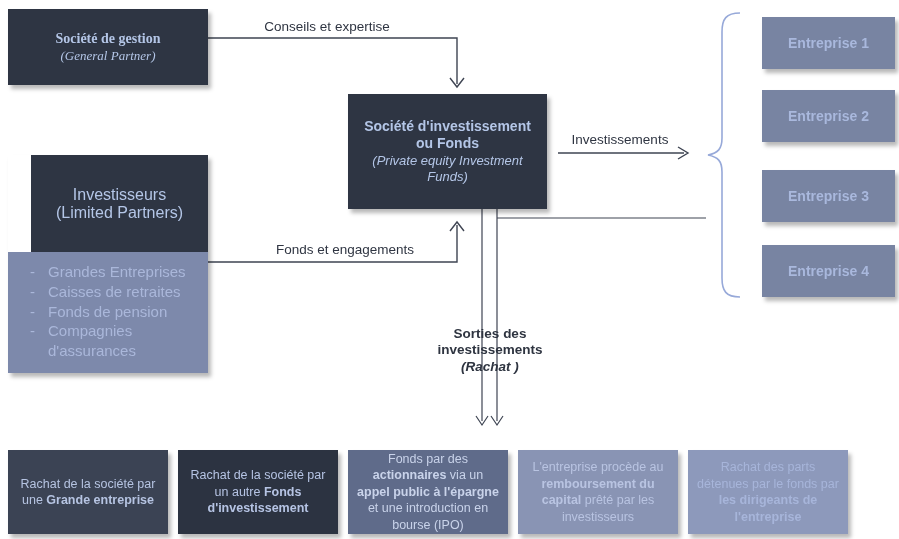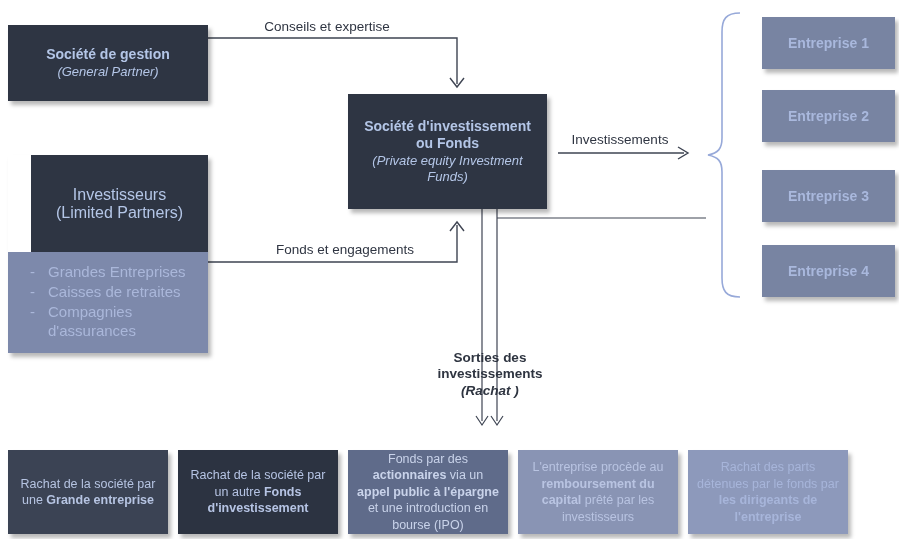--- a/index.html
+++ b/index.html
@@ -9,38 +9,38 @@
   }
   svg.lines{position:absolute;left:0;top:0;z-index:1;}
   .box{position:absolute;z-index:2;display:flex;flex-direction:column;
        align-items:center;justify-content:center;text-align:center;
        box-shadow:3px 4px 4px rgba(0,0,0,0.28);}
   .dark{background:#2e3543;color:#b4c6e7;}
   .box .title{font-weight:bold;font-size:14px;line-height:1.25;}
   .box .subtitle{font-size:13px;line-height:1.25;}
   .italic{font-style:italic;}
 
-  .gestion{left:8px;top:25px;width:200px;height:76px;}
+  .gestion{left:8px;top:9px;width:200px;height:76px;font-family:Liberation Serif, serif;}
   .fonds-box{left:348px;top:94px;width:199px;height:115px;padding:0 6px;box-sizing:border-box;}
 
   .inv-wrap{position:absolute;left:8px;top:155px;width:200px;z-index:2;
             box-shadow:3px 4px 4px rgba(0,0,0,0.28);}
   .inv-top{background:#2e3543;color:#b4c6e7;height:97px;display:flex;flex-direction:column;
            align-items:center;justify-content:center;text-align:center;margin-left:23px;}
   .inv-bottom{background:#7d89ab;color:#aab7da;padding:10px 0 12px 0;}
   .inv-list{margin:0;padding:0;list-style:none;font-size:15px;line-height:1.32;text-align:left;}
   .inv-list li{padding-left:40px;position:relative;}
   .inv-list li::before{content:"-";position:absolute;left:22px;}
 
   .ent{position:absolute;left:762px;width:133px;height:52px;background:#7884a2;color:#a9b8dd;
        font-weight:bold;font-size:14px;display:flex;align-items:center;justify-content:center;
        z-index:2;box-shadow:3px 4px 4px rgba(0,0,0,0.28);}
 
   .arrow-label{position:absolute;z-index:3;font-size:13.5px;color:#2f3542;text-align:center;}
-  .sorties{position:absolute;left:414px;top:350px;width:152px;z-index:3;text-align:center;
+  .sorties{position:absolute;left:414px;top:326px;width:152px;z-index:3;text-align:center;
            font-size:13.5px;font-weight:bold;color:#2e3440;line-height:1.22;}
 
   .exit{position:absolute;top:450px;width:160px;height:84px;z-index:2;
         display:flex;align-items:center;justify-content:center;text-align:center;
         font-size:12.5px;line-height:1.32;padding:0 8px;box-sizing:border-box;
         box-shadow:3px 4px 4px rgba(0,0,0,0.28);}
   .exit .b{font-weight:bold;}
   .exit1{left:8px;background:#3b4354;color:#b6c4e2;}
   .exit2{left:178px;background:#2c3341;color:#b6c4e4;}
   .exit3{left:348px;background:#5f6b8a;color:#c9d3ea;}
@@ -85,20 +85,21 @@
 
   <div class="inv-wrap">
     <div class="inv-top">
       <div class="title">Investisseurs</div>
       <div class="subtitle">(Limited Partners)</div>
     </div>
     <div class="inv-bottom">
       <ul class="inv-list">
         <li>Grandes Entreprises</li>
         <li>Caisses de retraites</li>
+        <li>Fonds de pension</li>
         <li>Compagnies d'assurances</li>
       </ul>
     </div>
   </div>
 
   <div class="ent" style="top:17px">Entreprise 1</div>
   <div class="ent" style="top:90px">Entreprise 2</div>
   <div class="ent" style="top:170px">Entreprise 3</div>
   <div class="ent" style="top:245px">Entreprise 4</div>
 

